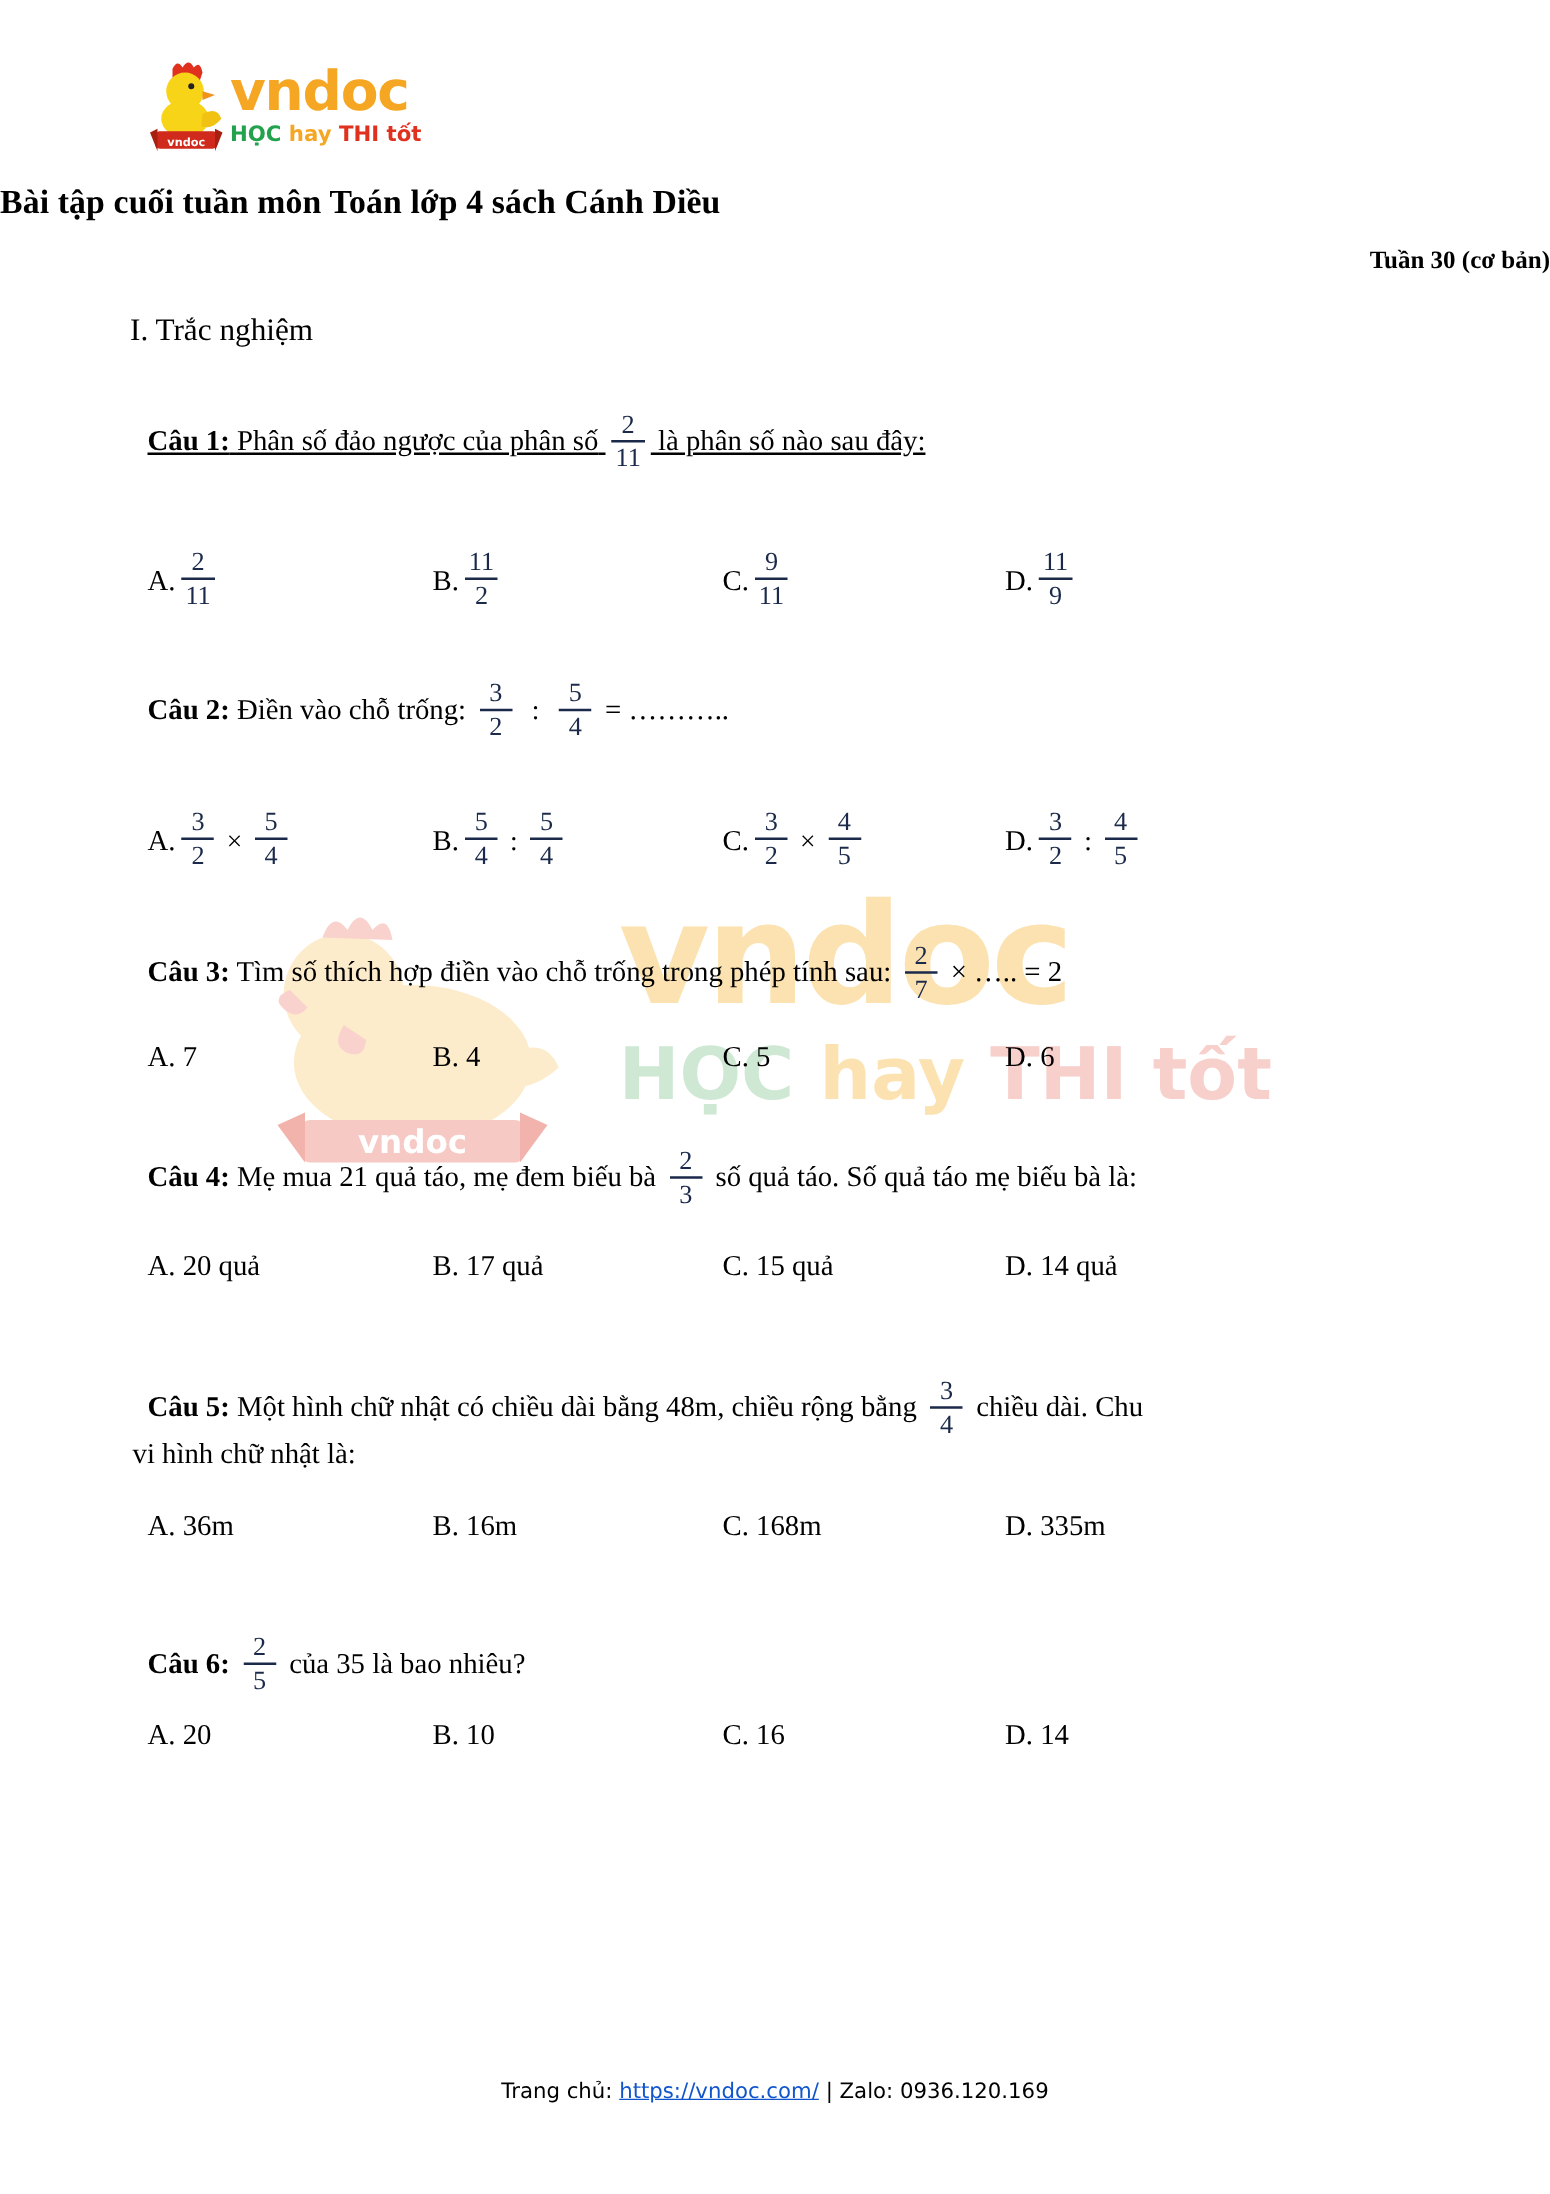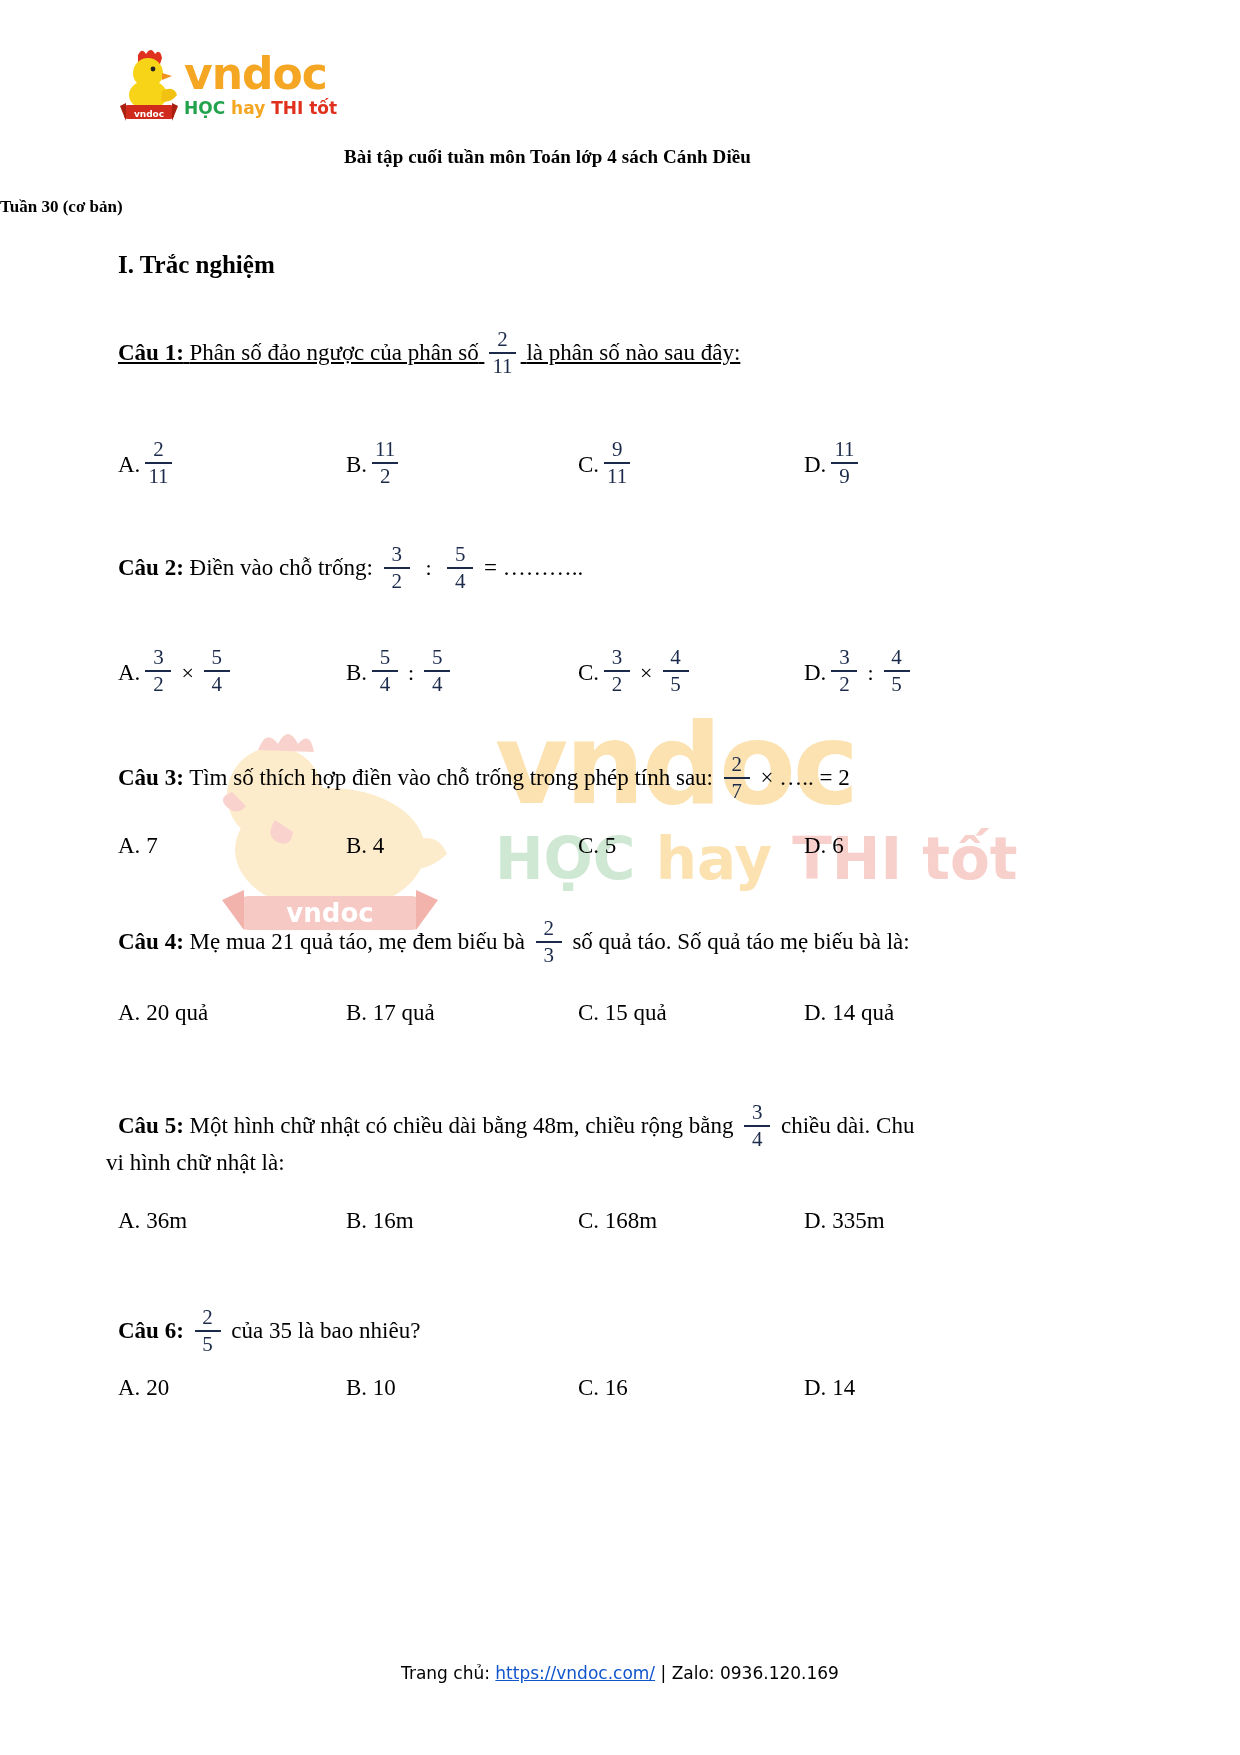--- a/index.html
+++ b/index.html
@@ -59,40 +59,39 @@
   .tag-hay { color: #f5a623; }
   .tag-thi { color: #e0301e; }
   .tag-tot { color: #e0301e; }
 
   
   .doc-title {
     position: absolute;
     left: 0;
     top: 146px;
     width: 1095px;
-    text-align: center;
-    font-size: 19px;
+    font-size: 27px;
     font-weight: bold;
     letter-spacing: 0.1px;
   }
   .doc-subtitle {
     position: absolute;
     left: 0;
     top: 197px;
     width: 1240px;
-    text-align: left;
-    font-size: 17px;
+    text-align: right;
+    font-size: 20px;
     font-weight: bold;
   }
   .section-heading {
     position: absolute;
-    left: 118px;
+    left: 104px;
     top: 251px;
     font-size: 25px;
-    font-weight: bold;
+    font-weight: normal;
   }
 
   
   .qline {
     position: absolute;
     font-size: 23px;
     line-height: 30px;
     white-space: nowrap;
   }
   .qlabel { font-weight: bold; }

